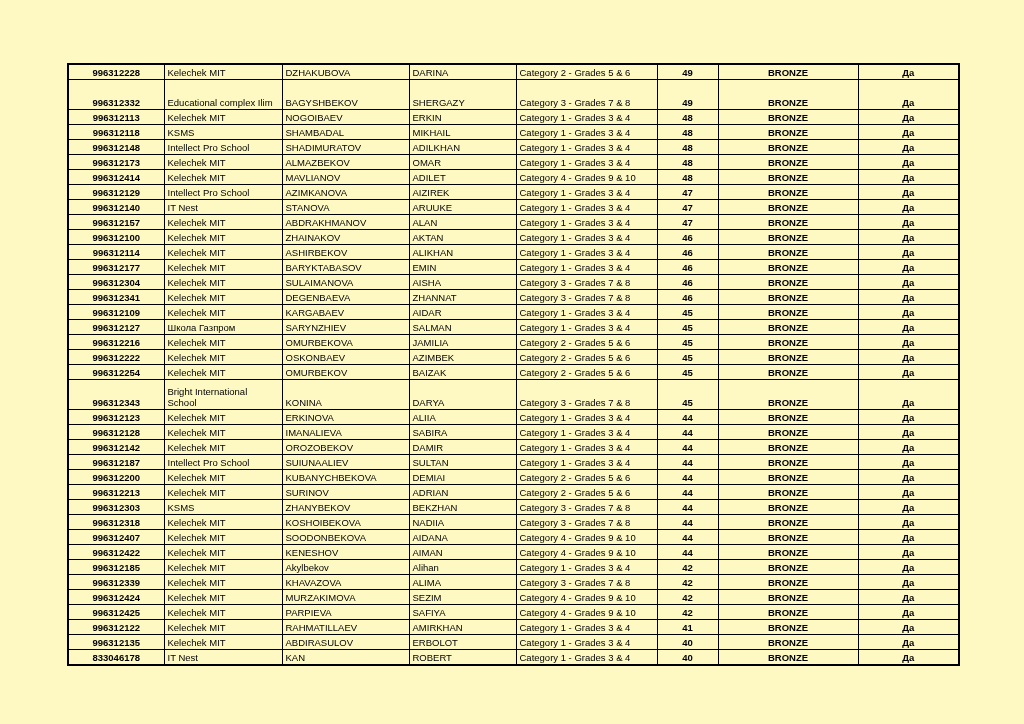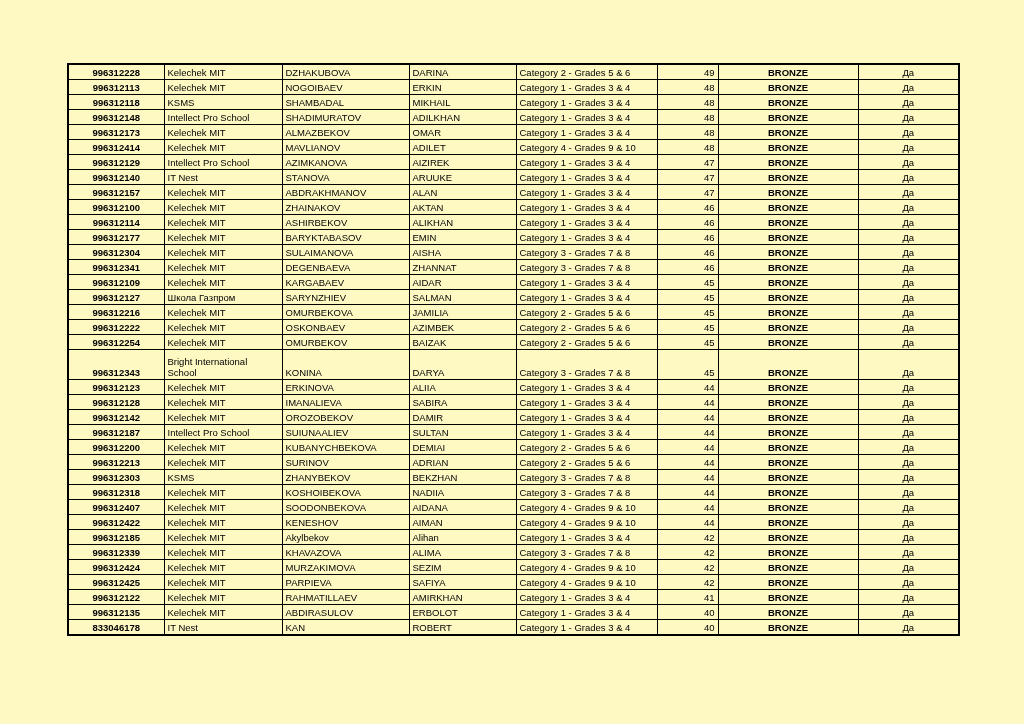--- a/index.html
+++ b/index.html
@@ -50,23 +50,23 @@
   col.w-cat    { width: 141px; }
   col.w-score  { width: 61px; }
   col.w-medal  { width: 140px; }
   col.w-yes    { width: 101px; }
 
   td.c-id     { text-align: center; font-weight: bold; }
   td.c-school { text-align: left; }
   td.c-last,
   td.c-first  { text-align: left; font-size: 11.5px; line-height: 13px; }
   td.c-cat    { text-align: left; }
-  td.c-score  { text-align: right; font-weight: normal; }
+  td.c-score  { text-align: center; font-weight: bold; }
   td.c-medal  { text-align: center; font-weight: bold; font-size: 10.5px; }
-  td.c-yes    { text-align: center; font-weight: normal; font-size: 10.5px; }
+  td.c-yes    { text-align: center; font-weight: bold; font-size: 10.5px; }
 </style>
 </head>
 <body>
 
 <div class="page">
   <table class="results">
     <colgroup>
       <col class="w-id">
       <col class="w-school">
       <col class="w-last">
@@ -80,20 +80,30 @@
         <tr>
           <td class="c-id">996312228</td>
           <td class="c-school">Kelechek MIT</td>
           <td class="c-last">DZHAKUBOVA</td>
           <td class="c-first">DARINA</td>
           <td class="c-cat">Category 2 - Grades 5 &amp; 6</td>
           <td class="c-score">49</td>
           <td class="c-medal">BRONZE</td>
           <td class="c-yes">Да</td>
         </tr>
+        <tr class="tall">
+          <td class="c-id">996312332</td>
+          <td class="c-school">Educational complex Ilim</td>
+          <td class="c-last">BAGYSHBEKOV</td>
+          <td class="c-first">SHERGAZY</td>
+          <td class="c-cat">Category 3 - Grades 7 &amp; 8</td>
+          <td class="c-score">49</td>
+          <td class="c-medal">BRONZE</td>
+          <td class="c-yes">Да</td>
+        </tr>
         <tr>
           <td class="c-id">996312113</td>
           <td class="c-school">Kelechek MIT</td>
           <td class="c-last">NOGOIBAEV</td>
           <td class="c-first">ERKIN</td>
           <td class="c-cat">Category 1 - Grades 3 &amp; 4</td>
           <td class="c-score">48</td>
           <td class="c-medal">BRONZE</td>
           <td class="c-yes">Да</td>
         </tr>

